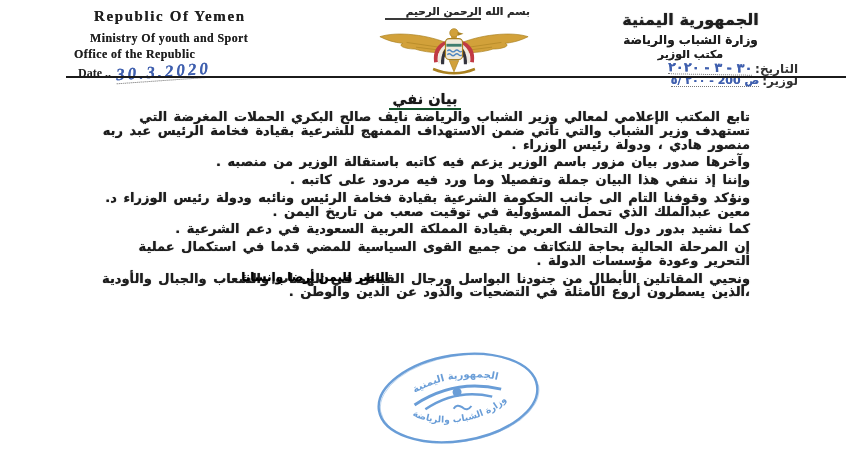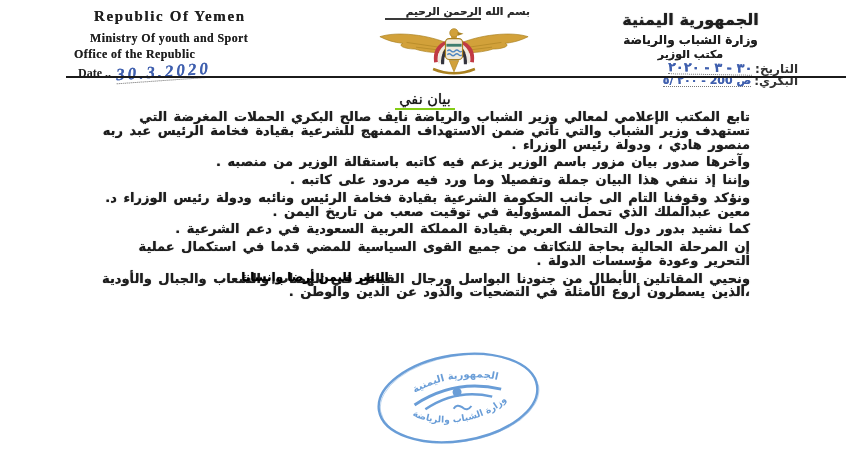--- a/index.html
+++ b/index.html
@@ -43,22 +43,22 @@
   .ref-label{font-size:12px;font-weight:700;color:#333;white-space:nowrap;}
   .hand-right{color:#3f5fae;font-weight:700;letter-spacing:2px;white-space:nowrap;
     border-bottom:1px dotted #777;text-shadow:0 0 .6px rgba(63,95,174,.8);}
   .hand-date{font-size:13px;transform:rotate(1deg);display:inline-block;}
   .hand-ref{font-size:11px;display:inline-block;}
 
   .hdr-rule{position:absolute;left:66px;right:4px;top:76px;height:2px;background:#1b1b1b;}
 
   
   .doc-title{position:absolute;top:89px;left:0;right:0;text-align:center;direction:rtl;}
-  .doc-title span{font-size:14.5px;font-weight:400;color:#181818;letter-spacing:1px;
-    border-bottom:2px solid #84cc16;padding:0 4px 1px 4px;
+  .doc-title span{font-size:14.5px;font-weight:700;color:#181818;letter-spacing:1px;
+    border-bottom:2px solid #14532d;padding:0 4px 1px 4px;
     text-shadow:0 0 .7px rgba(20,20,20,.9);}
 
   
   .doc-body{position:absolute;top:110px;right:100px;left:98px;direction:rtl;text-align:right;
     color:#1d1d1d;font-weight:700;font-size:13px;line-height:1.06;}
   .doc-body p{margin:0 0 4px 0;letter-spacing:.2px;word-spacing:2px;
     text-shadow:0 0 .7px rgba(25,25,25,.85);}
 
   
   .closing{position:absolute;top:271px;left:55px;width:520px;text-align:center;direction:rtl;
@@ -125,21 +125,21 @@
 
   <div class="hdr-right">
     <div class="a1">الجمهورية اليمنية</div>
     <div class="a2">وزارة الشباب والرياضة</div>
     <div class="a3">مكتب الوزير</div>
     <div class="ref-row">
       <span class="ref-label">التاريخ:</span>
       <span class="hand-right hand-date">٣٠ - ٣ - ٢٠٢٠</span>
     </div>
     <div class="ref-row">
-      <span class="ref-label">البكري:</span>
+      <span class="ref-label">لوزير:</span>
       <span class="hand-right hand-ref">ص 200 - ٢٠٠ /٥</span>
     </div>
   </div>
 
   <div class="hdr-rule"></div>
 
   <div class="doc-title">
     <span>بيان نفي</span>
   </div>
 

